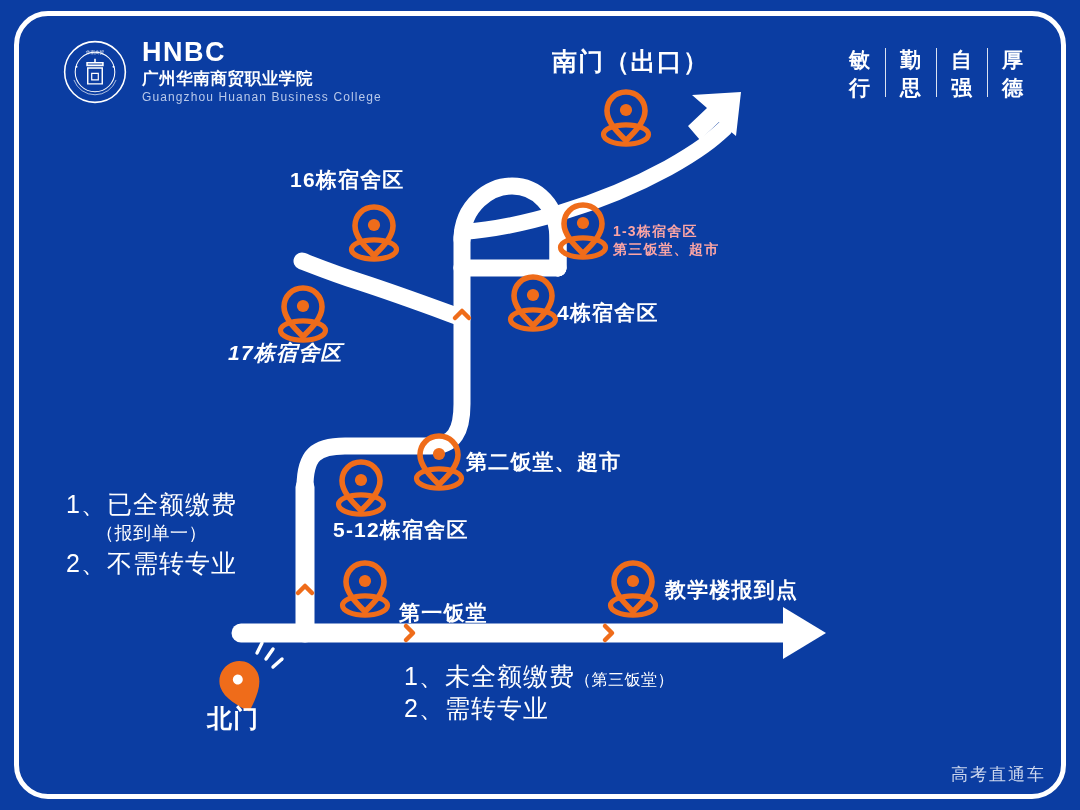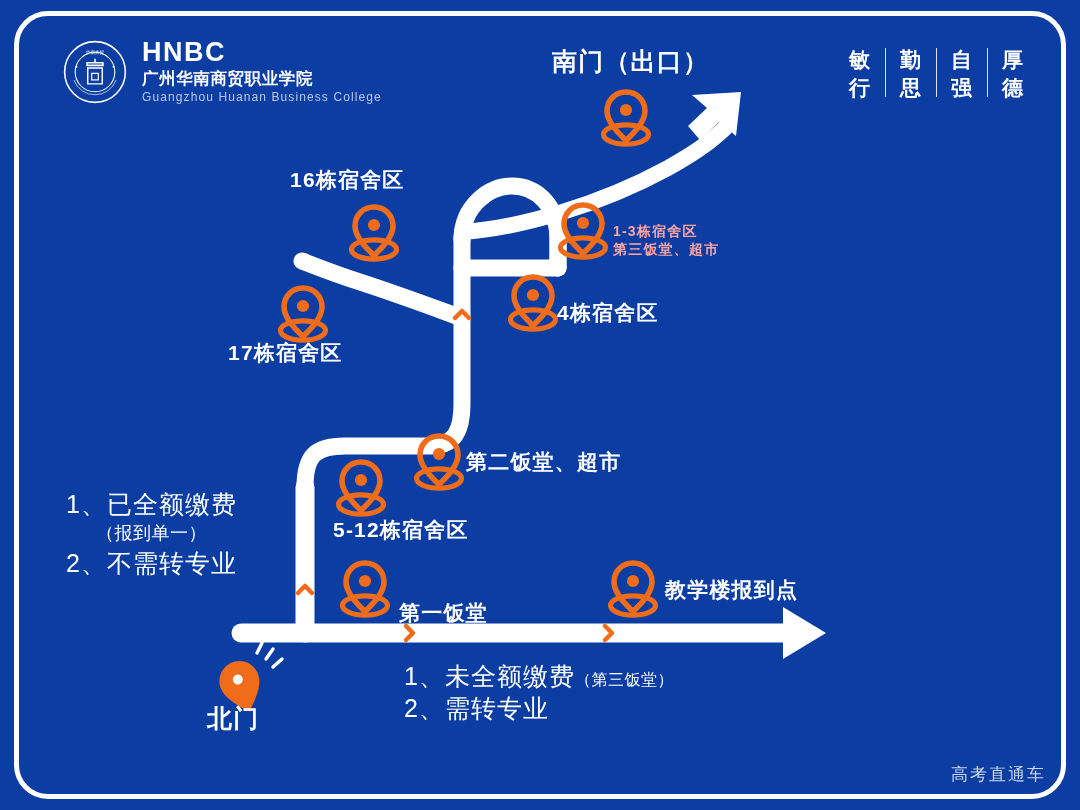--- a/index.html
+++ b/index.html
@@ -301,21 +301,21 @@
 
   <div class="lbl mid" style="left:290px; top:166px;">16栋宿舍区</div>
 
   <div class="lbl-multi" style="left:613px; top:222px;">
     <div>1-3栋宿舍区</div>
     <div>第三饭堂、超市</div>
   </div>
 
   <div class="lbl mid" style="left:557px; top:299px;">4栋宿舍区</div>
 
-  <div class="lbl mid" style="left:228px; top:339px;">17栋宿舍区</div>
+  <div class="lbl mid" style="left:228px; top:339px;font-style:italic;">17栋宿舍区</div>
 
   <div class="lbl mid" style="left:466px; top:448px;">第二饭堂、超市</div>
 
   <div class="lbl mid" style="left:333px; top:492px;margin-top:24px;">5-12栋宿舍区</div>
 
   <div class="lbl mid" style="left:399px; top:576px;margin-top:23px;">第一饭堂</div>
 
   <div class="lbl mid" style="left:665px; top:576px;">教学楼报到点</div>
 
   <div class="lbl big" style="left:207px; top:702px;">北门</div>

